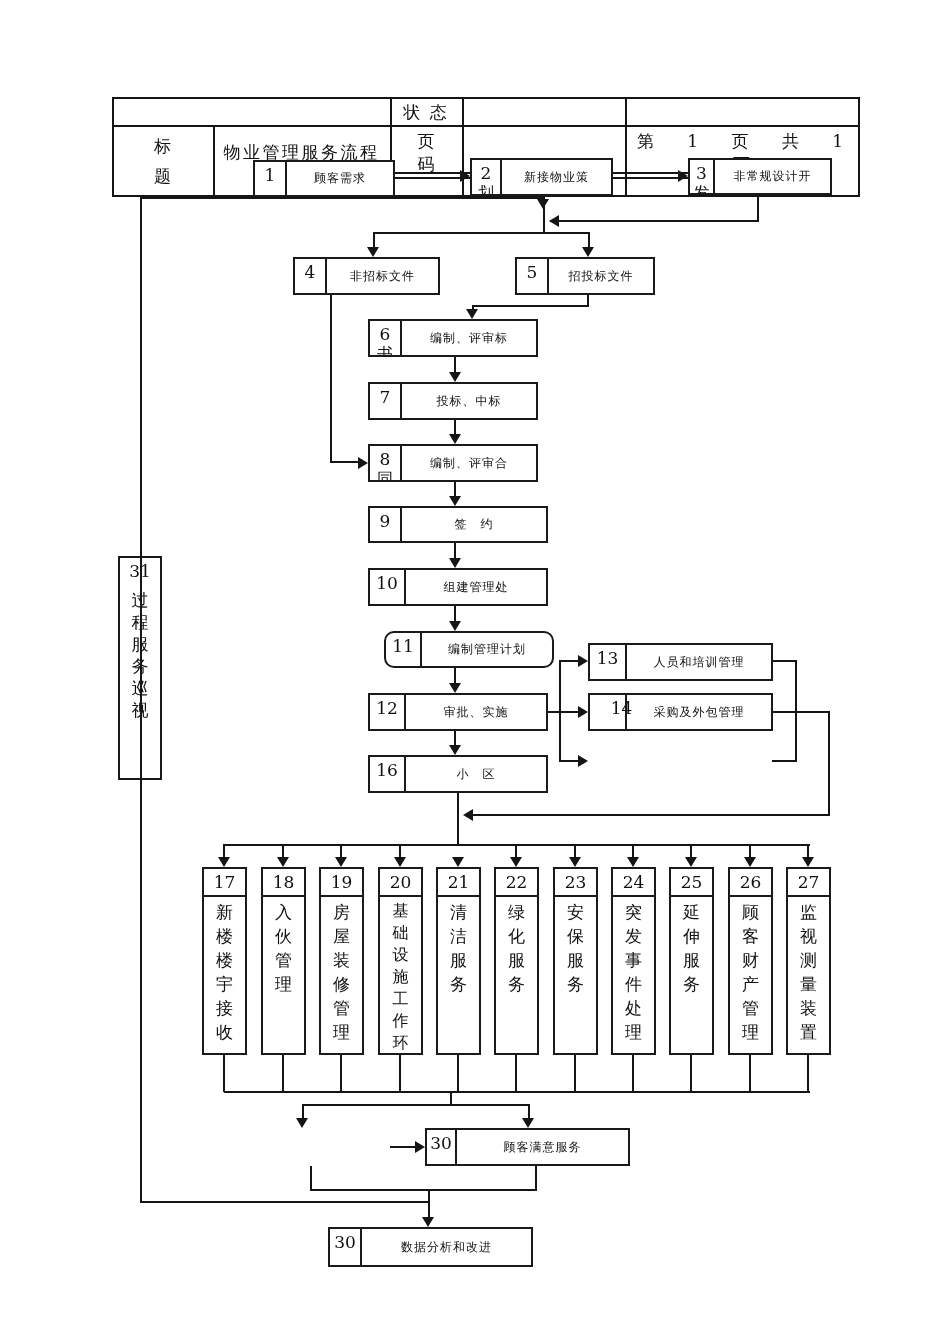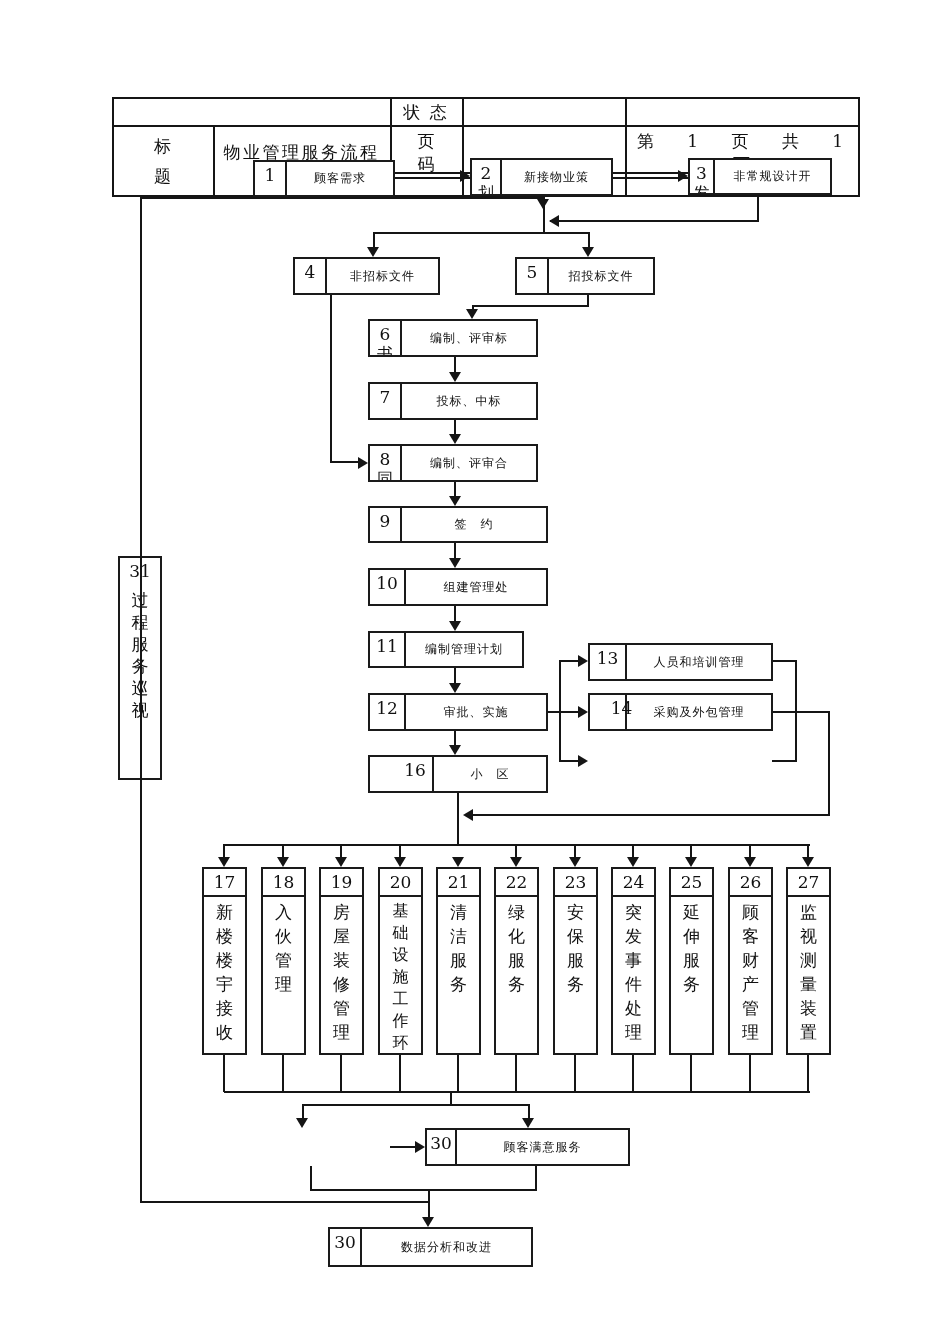--- a/index.html
+++ b/index.html
@@ -231,35 +231,35 @@
       </div>
       <div class="lblcell">签　约</div>
     </div>
     <div class="hbox" style="left: 368px; top: 568px; width: 180px; height: 38px;">
       <div class="numcell" style="width: 36px;">
         <div class="numline">10</div>
         <div class="numline2"></div>
       </div>
       <div class="lblcell">组建管理处</div>
     </div>
-    <div class="hbox" style="left: 368px; top: 631px; width: 156px; height: 37px;">
+    <div class="hbox" style="left: 384px; top: 631px; width: 170px; height: 37px; border-radius: 10px;">
       <div class="numcell" style="width: 36px;">
         <div class="numline">11</div>
         <div class="numline2"></div>
       </div>
       <div class="lblcell">编制管理计划</div>
     </div>
     <div class="hbox" style="left: 368px; top: 693px; width: 180px; height: 38px;">
       <div class="numcell" style="width: 36px;">
         <div class="numline">12</div>
         <div class="numline2"></div>
       </div>
       <div class="lblcell">审批、实施</div>
     </div>
-    <div class="hbox" style="left: 368px; top: 755px; width: 180px; height: 38px; padding-left: 28px;">
+    <div class="hbox" style="left: 368px; top: 755px; width: 180px; height: 38px;">
       <div class="numcell" style="width: 36px;">
         <div class="numline">16</div>
         <div class="numline2"></div>
       </div>
       <div class="lblcell">小　区</div>
     </div>
     <div class="hbox" style="left: 588px; top: 643px; width: 185px; height: 38px;">
       <div class="numcell" style="width: 37px;">
         <div class="numline">13</div>
         <div class="numline2"></div>

